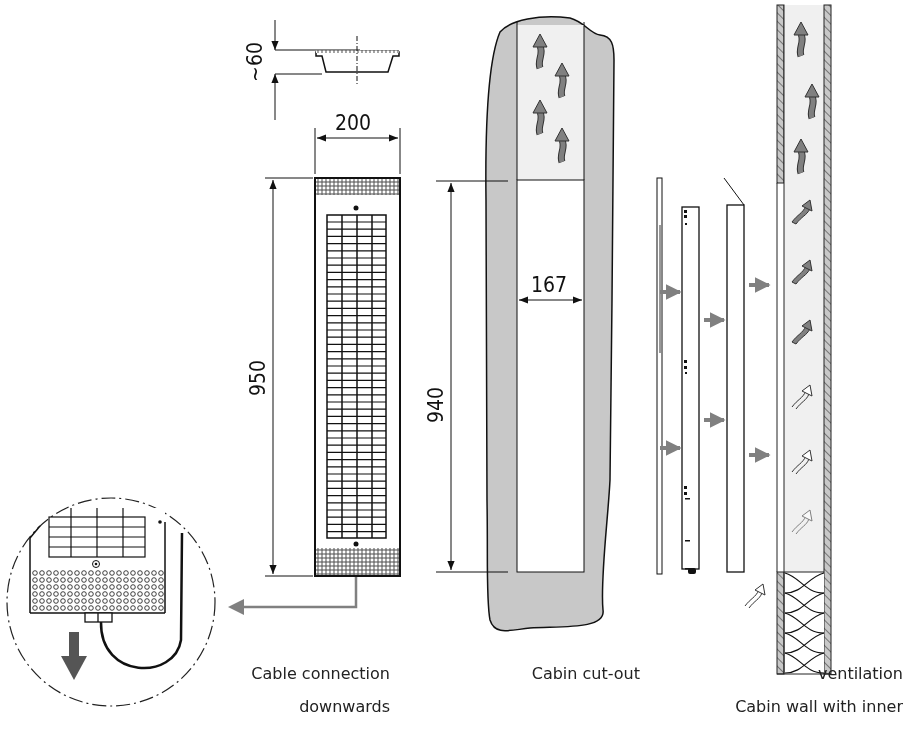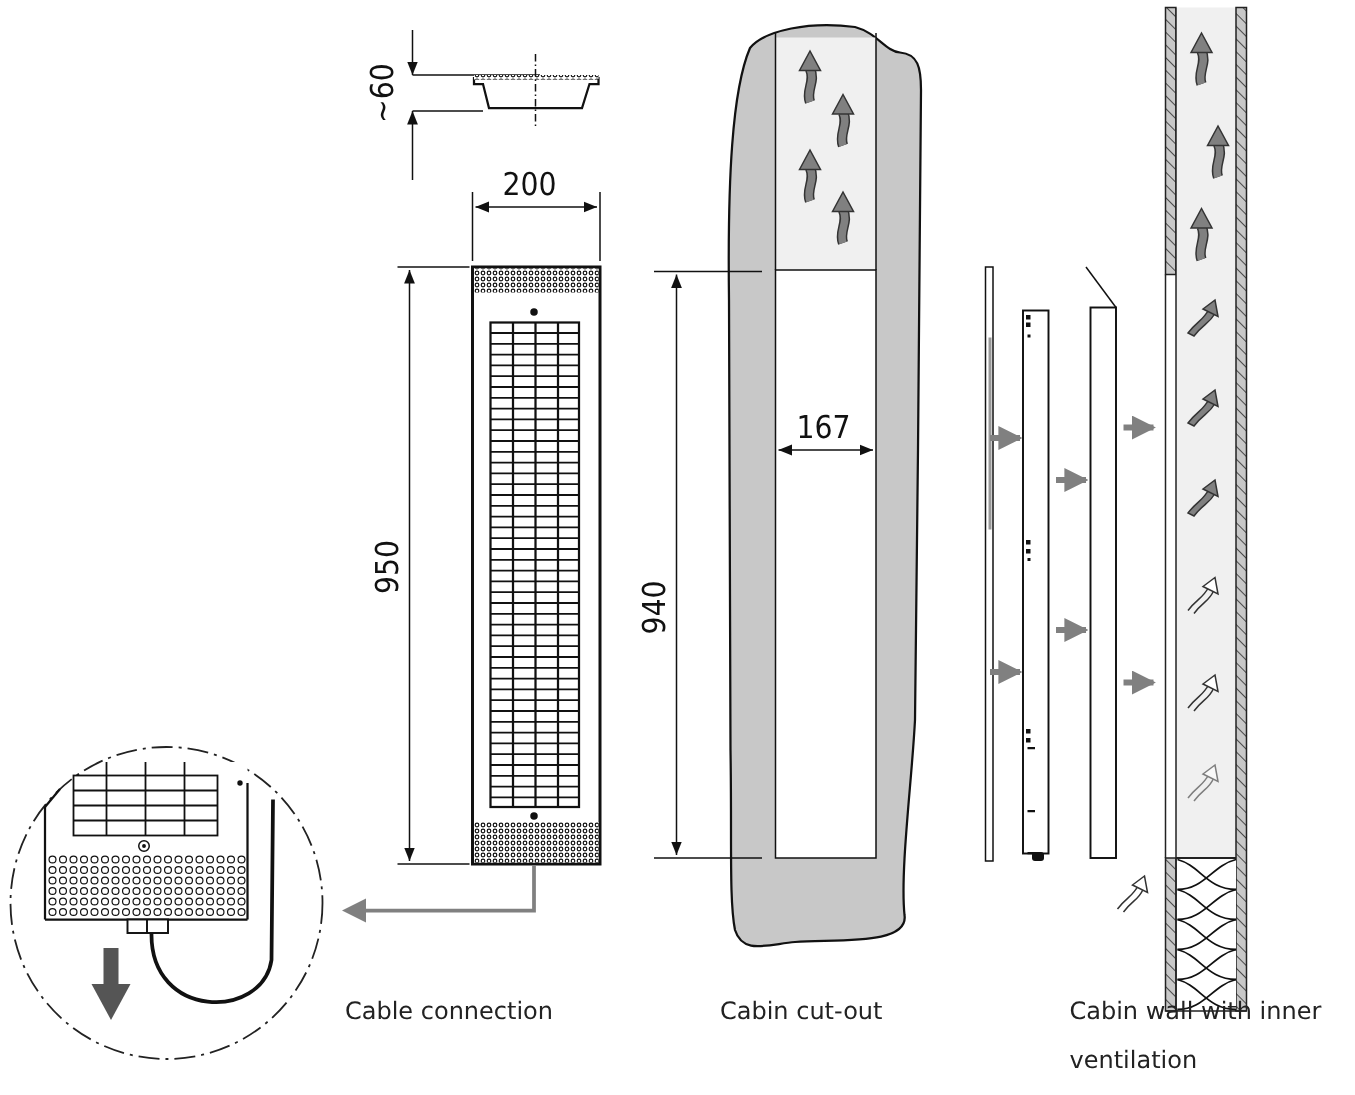--- a/index.html
+++ b/index.html
@@ -1,19 +1,19 @@
 <!DOCTYPE html>
 <html><head>
 <meta charset="utf-8">
 <style>
   html, body { margin: 0; padding: 0; background: #ffffff; }
   body { width: 903px; height: 730px; overflow: hidden; position: relative; font-family: "Liberation Sans", sans-serif; }
   svg#diagram { position: absolute; left: 0; top: 0; }
   .dim-text { font-family: "DejaVu Sans Condensed", "DejaVu Sans", sans-serif; font-size: 21px; fill: #111; }
-  .caption { position: absolute; font-family: "DejaVu Sans", sans-serif; font-size: 16px; color: #222; text-align: left; line-height: 33px; }
+  .caption { position: absolute; font-family: "DejaVu Sans", sans-serif; font-size: 16px; color: #222; text-align: right; line-height: 33px; }
 </style>
 </head>
 <body>
 
 <svg id="diagram" width="903" height="730" viewBox="0 0 903 730" xmlns="http://www.w3.org/2000/svg">
   <defs>
     <pattern id="dots" width="4" height="4" patternUnits="userSpaceOnUse">
       <rect width="4" height="4" fill="#fff"></rect>
       <circle cx="2" cy="2" r="1.2" fill="none" stroke="#111" stroke-width="0.8"></circle>
     </pattern>
@@ -358,20 +358,21 @@
         <use href="#curved-arrow-filled" transform="translate(800,330)"></use>
         <use href="#curved-arrow-outline" transform="translate(800,395)" opacity="1"></use>
         <use href="#curved-arrow-outline" transform="translate(800,460)" opacity="1"></use>
         <use href="#curved-arrow-outline" transform="translate(800,520)" opacity="0.6"></use>
       </g>
   </g>
 </svg>
 
 <div class="caption" style="left:230px; top:657px; width:160px;">
   <div>Cable connection</div>
+  <div>downwards</div>
 </div>
 <div class="caption" style="left:480px; top:657px; width:160px;">
   <div>Cabin cut-out</div>
 </div>
 <div class="caption" style="left:713px; top:657px; width:190px;">
+  <div>ventilation</div>
   <div>Cabin wall with inner</div>
-  <div>ventilation</div>
 </div>
 
 </body></html>

